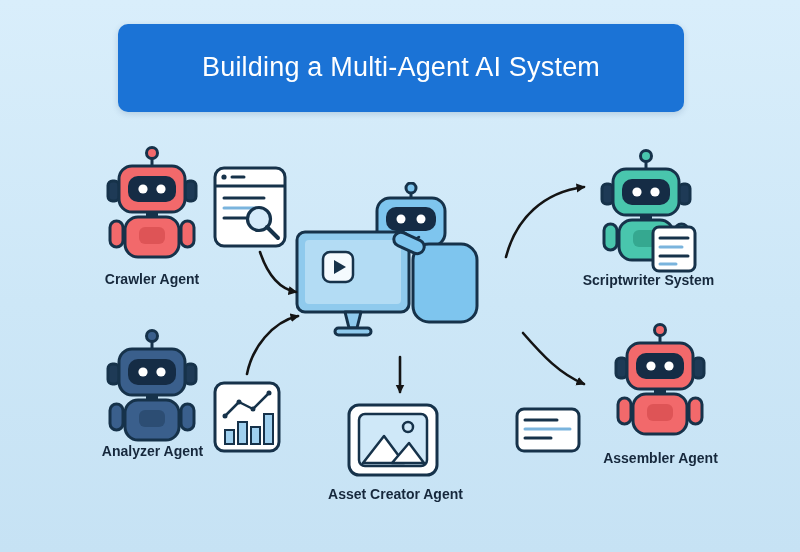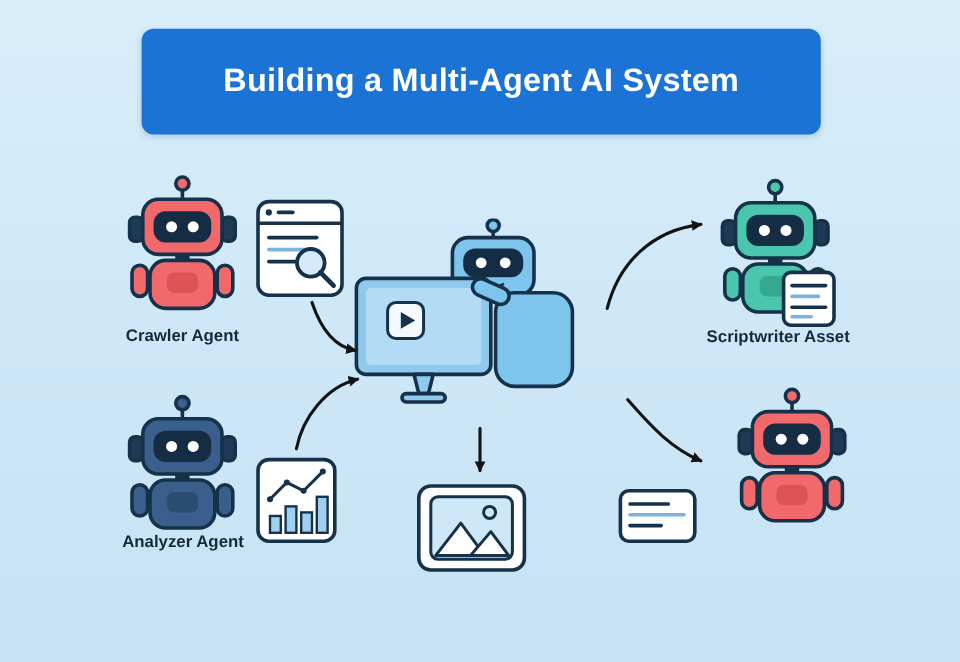--- a/index.html
+++ b/index.html
@@ -5,21 +5,21 @@
   html,body { margin:0; padding:0; }
   .canvas {
     position:relative; width:800px; height:552px; overflow:hidden;
     background:linear-gradient(180deg,#d9eefb 0%,#cde7f7 55%,#c6e2f4 100%);
     font-family:"Liberation Sans",sans-serif;
   }
   .banner {
     position:absolute; left:118px; top:24px; width:566px; height:88px;
     background:#1b73d6; border-radius:10px; color:#ffffff;
     display:flex; flex-direction:column; justify-content:center; align-items:center;
-    font-weight:bold; font-size:27px; line-height:1.3; text-align:center; letter-spacing:.2px;
+    font-weight:normal; font-size:27px; line-height:1.3; text-align:center; letter-spacing:.2px;
     box-shadow:0 2px 6px rgba(20,60,110,.18);
   }
   .abs { position:absolute; }
   .agent-label {
     position:absolute; font-weight:bold; font-size:14px; color:#16283c; text-align:center;
   }
   
   .robot { position:absolute; width:100px; height:122px; }
   .robot-crawler     { left:102px; top:145px; --rb-main:#f2696b; --rb-panel:#de5456; }
   .robot-analyzer    { left:102px; top:328px; --rb-main:#3a5f8c; --rb-panel:#2c4d73; }
@@ -163,15 +163,17 @@
     </defs>
     <path d="M 260 252 C 268 276 280 289 296 292" style="fill:none;stroke:#141414;stroke-width:2.6;stroke-linecap:round" marker-end="url(#ah)"></path>
     <path d="M 247 374 C 252 348 272 322 298 316" style="fill:none;stroke:#141414;stroke-width:2.6;stroke-linecap:round" marker-end="url(#ah)"></path>
     <path d="M 506 257 C 516 218 544 192 584 187" style="fill:none;stroke:#141414;stroke-width:2.6;stroke-linecap:round" marker-end="url(#ah)"></path>
     <path d="M 523 333 C 543 356 560 374 584 384" style="fill:none;stroke:#141414;stroke-width:2.6;stroke-linecap:round" marker-end="url(#ah)"></path>
     <path d="M 400 357 L 400 392" style="fill:none;stroke:#141414;stroke-width:2.6;stroke-linecap:round" marker-end="url(#ah)"></path>
   </svg>
 
   <div class="agent-label label-crawler">Crawler Agent</div>
   <div class="agent-label label-analyzer">Analyzer Agent</div>
-  <div class="agent-label label-scriptwriter">Scriptwriter Asset</div>
+  <div class="agent-label label-scriptwriter">Scriptwriter System</div>
+  <div class="agent-label label-assembler">Assembler Agent</div>
+  <div class="agent-label label-asset">Asset Creator Agent</div>
 
 </div>
 
 </body></html>

